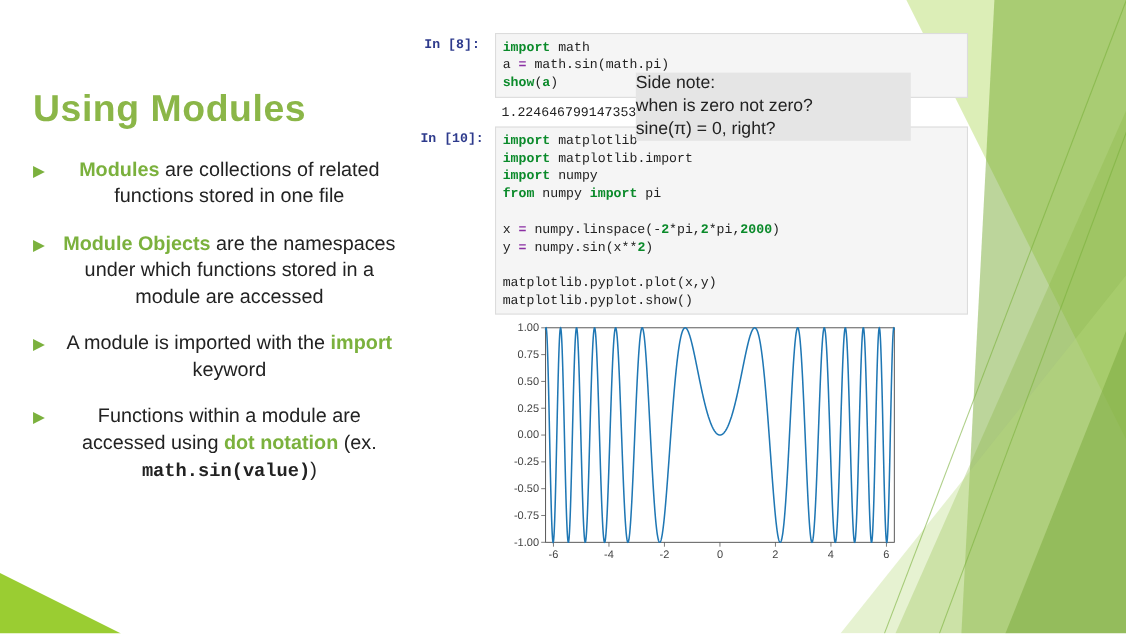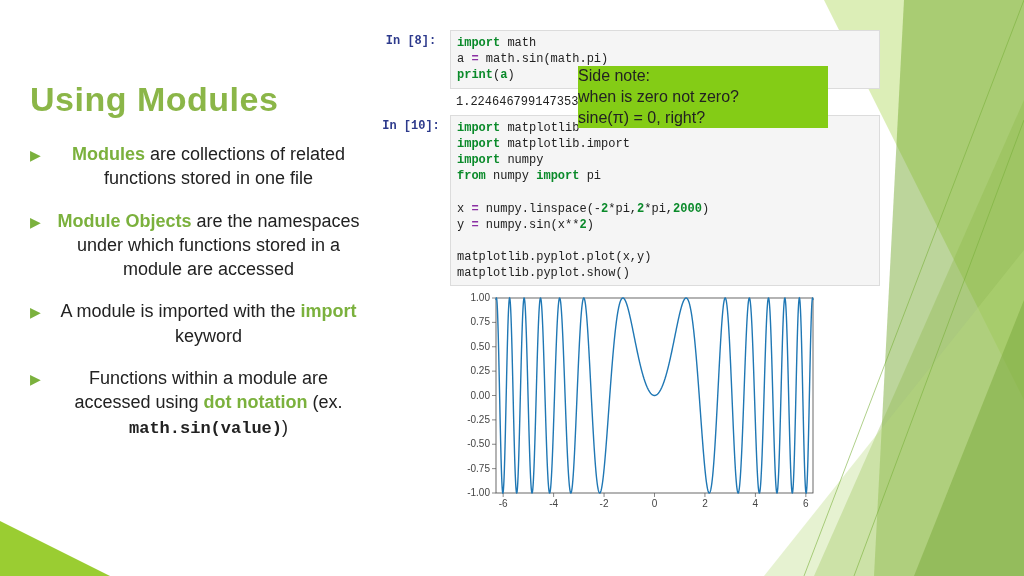--- a/index.html
+++ b/index.html
@@ -24,21 +24,21 @@
 
   .cell { display:flex; font-family: Consolas, "Courier New", monospace; font-size:12px; margin-bottom:4px; }
   .cell .prompt { flex:0 0 70px; text-align:center; padding-right:8px; color:#2d3a8c; font-weight:600; padding-top:4px;}
   .cell .body { flex:1; background:#f5f5f5; border:1px solid #dcdcdc; padding:4px 6px; line-height:1.35; white-space:pre; color:#222;}
   .cell .plain { flex:1; padding:2px 6px; color:#222; white-space:pre; }
 
   .tok-kw { color:#0a8a2a; font-weight:700; }
   .tok-num { color:#0a8a2a; font-weight:700; }
   .tok-eq { color:#8b2fa3; font-weight:700; }
 
-  .sidenote { position:absolute; left:578px; top:66px; width:250px; font-size:16px; color:#222; line-height:1.3; background:#84cc16; }
+  .sidenote { position:absolute; left:578px; top:66px; width:250px; font-size:16px; color:#222; line-height:1.3; background:#e5e5e5; }
 
   .chartbox { margin-left:68px; margin-top:4px; width:375px; height:225px; position:relative; }
   .chartbox svg { width:100%; height:100%; }
   .tick { font: 10px Arial, sans-serif; fill:#444; }
   .plotline { fill:none; stroke:#1f77b4; stroke-width:1.4; }
   .axisline { stroke:#555; stroke-width:0.7; }
   .frame { fill:none; stroke:#444; stroke-width:0.8; }
 
   
   .bl-wedge { position:absolute; left:0; bottom:0; width:0; height:0; border-left:110px solid #9acd32; border-top:55px solid transparent; }
@@ -82,21 +82,21 @@
       <div class="text"><span>Functions within a module are accessed using </span><span class="kw">dot notation</span><span> (ex. </span><span class="mono">math.sin(value)</span><span>)</span></div>
     </div>
   </div>
 
   <div class="codecol">
 
     <div class="cell">
       <div class="prompt">In [8]:</div>
       <div class="body"><span class="tok-kw">import </span><span>math</span>
 <span>a </span><span class="tok-eq">= </span><span>math.sin(math.pi)</span>
-<span class="tok-kw">print</span><span>(</span><span class="tok-num">a</span><span>)</span></div>
+<span class="tok-kw">show</span><span>(</span><span class="tok-num">a</span><span>)</span></div>
     </div>
 
     <div class="cell">
       <div class="prompt"></div>
       <div class="plain">1.2246467991473532e-16</div>
     </div>
 
     <div class="cell">
       <div class="prompt">In [10]:</div>
       <div class="body"><span class="tok-kw">import </span><span>matplotlib</span>

